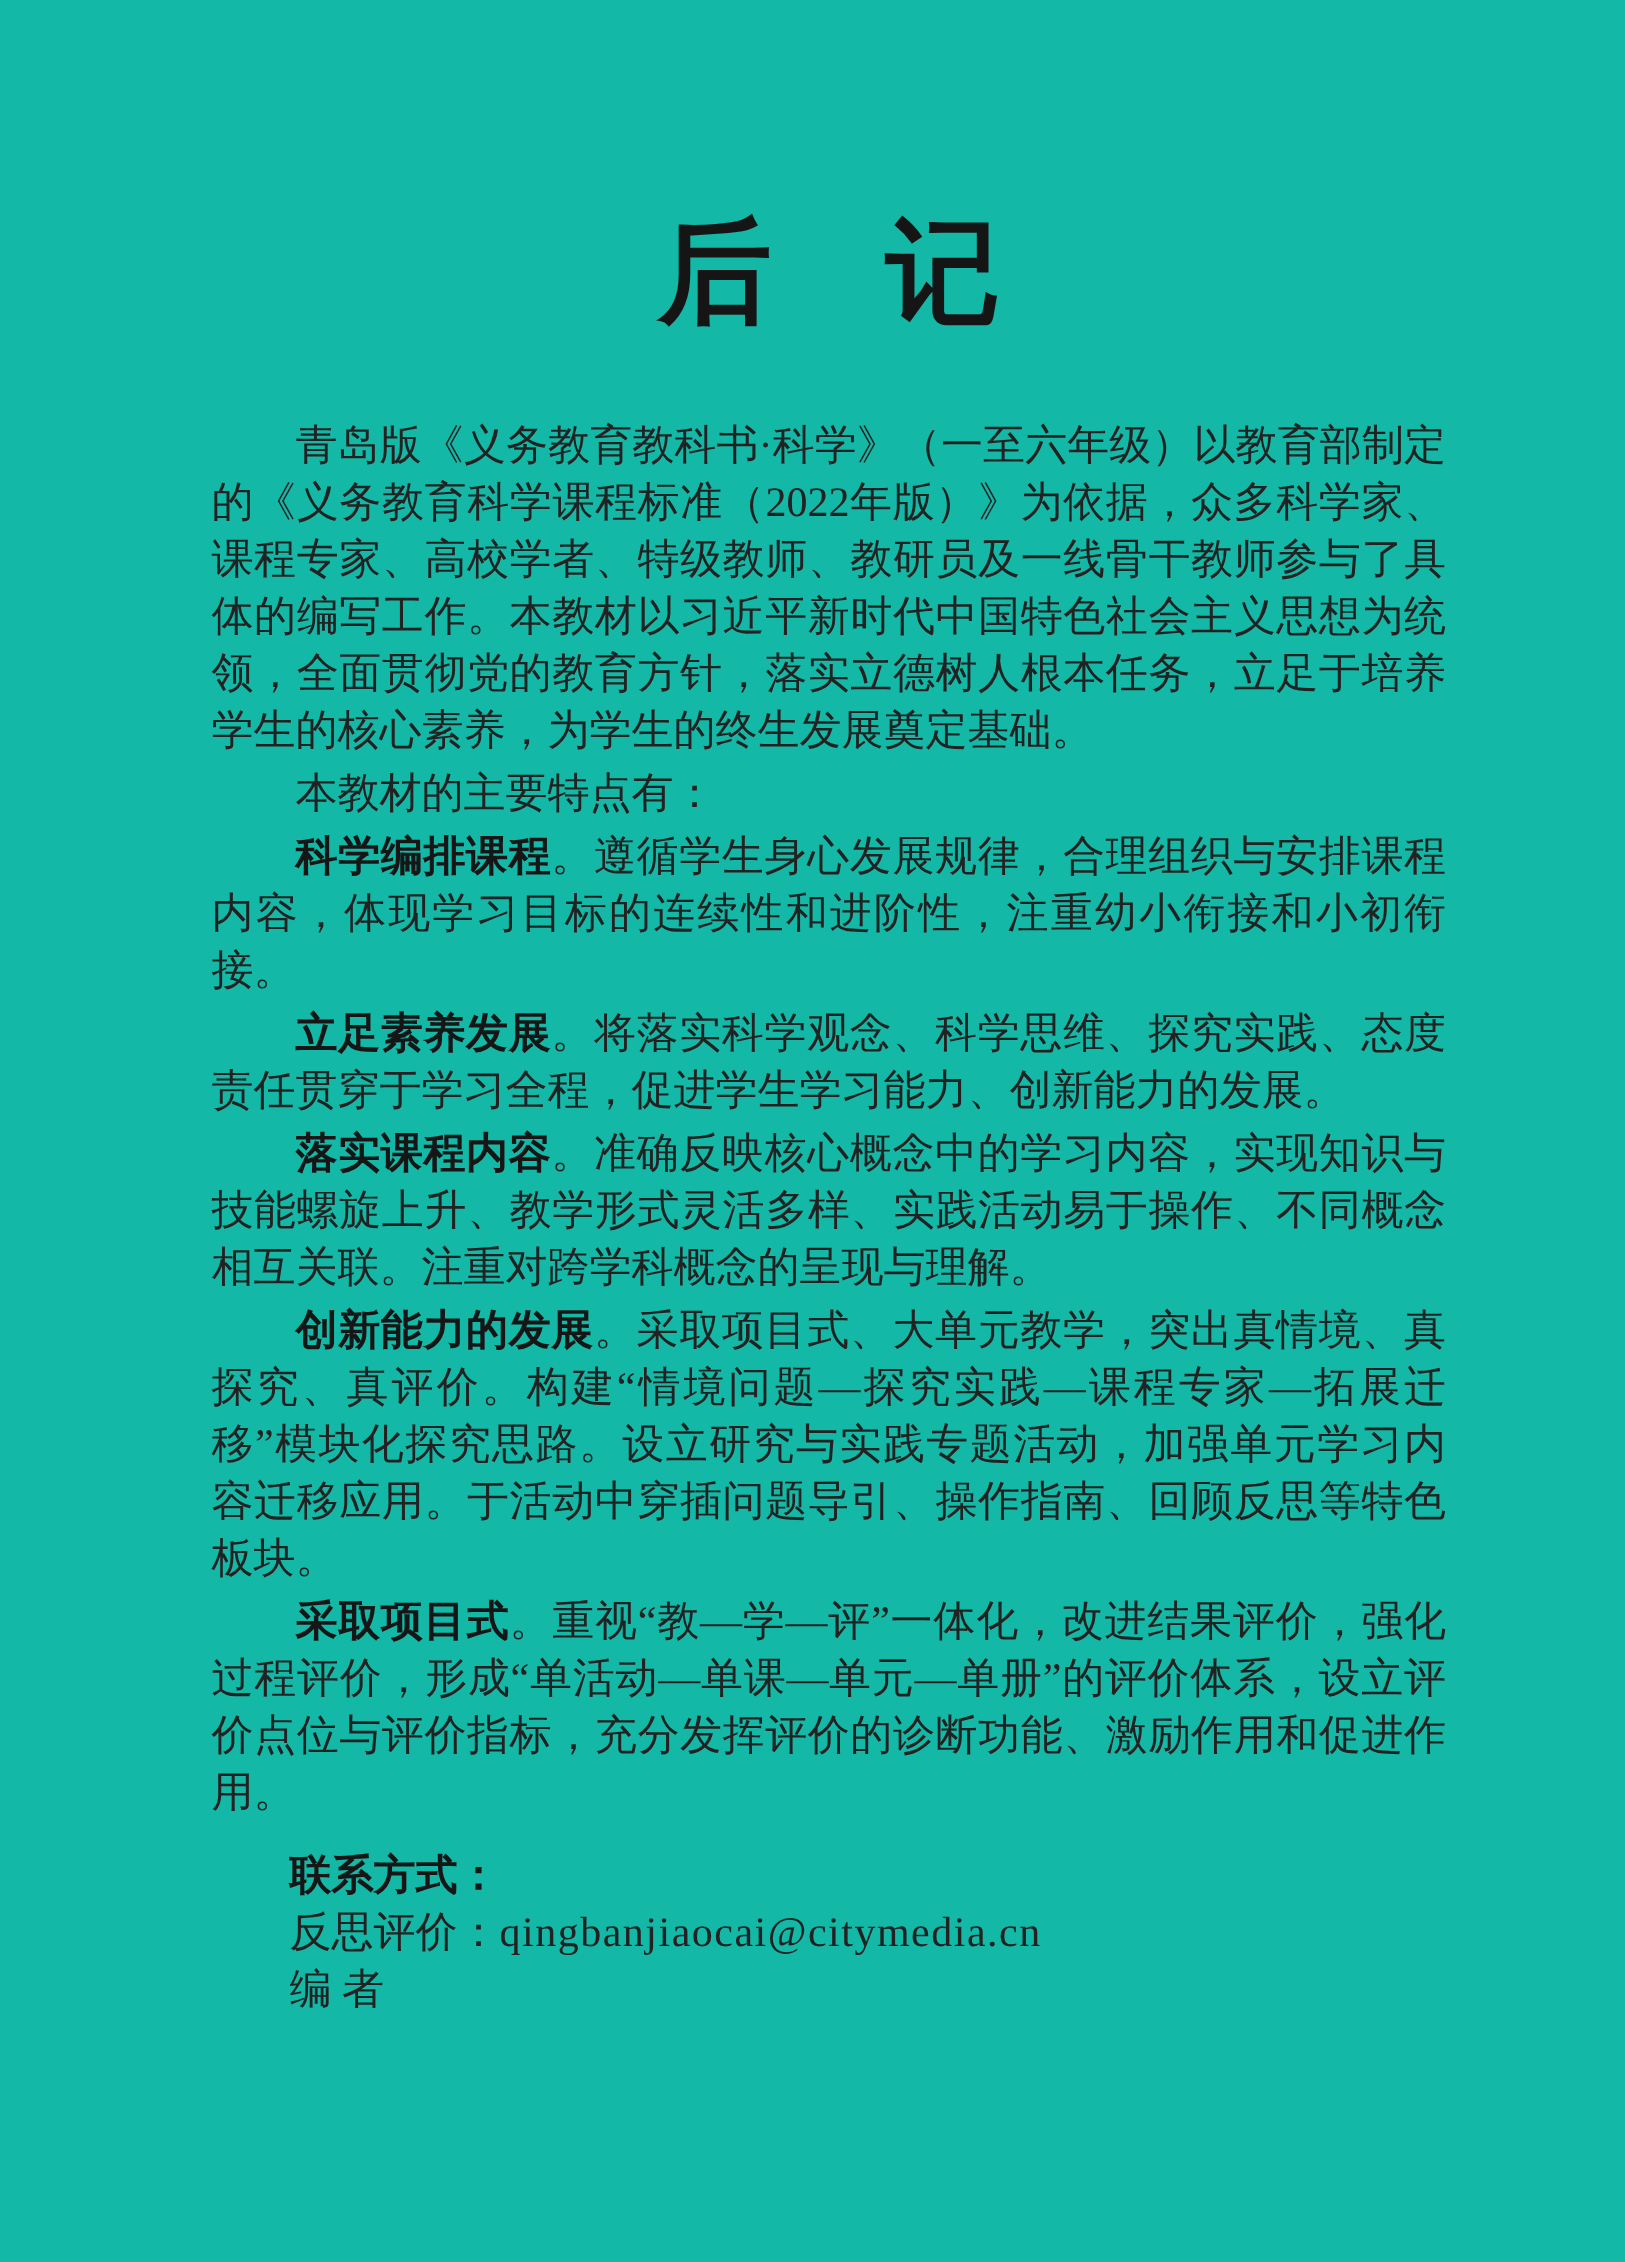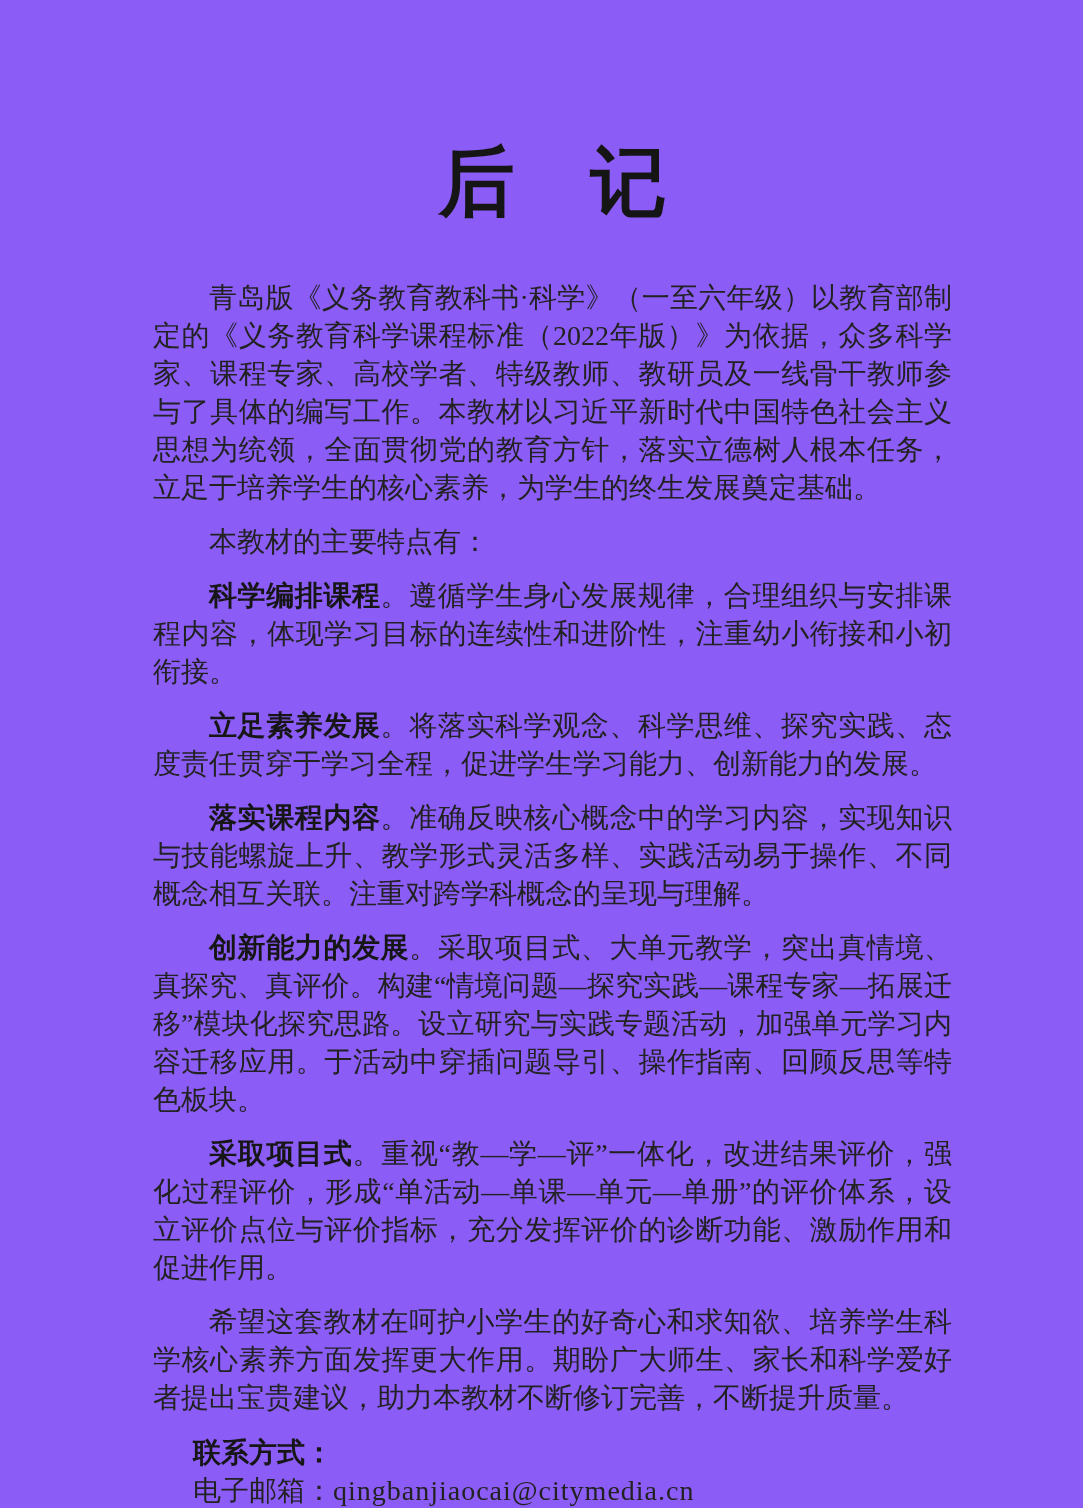--- a/index.html
+++ b/index.html
@@ -5,21 +5,21 @@
   html, body {
     margin: 0;
     padding: 0;
     background: #ffffff;
   }
   .page {
     position: relative;
     box-sizing: border-box;
     width: 1083px;
     height: 1508px;
-    background: #8b5cf6;
+    background: #14b8a6;
     padding: 0 115px 0 137px;
     overflow: hidden;
     font-family: "Liberation Serif", "DejaVu Serif", serif;
   }
   .title {
     margin: 0;
     padding-top: 143px;
     text-align: center;
     font-size: 76px;
     line-height: 1.05;
@@ -29,21 +29,21 @@
   }
   .content {
     margin-top: 56px;
     font-size: 28px;
     line-height: 38px;
     color: #222222;
     text-align: justify;
     text-justify: inter-ideograph;
   }
   .content p {
-    margin: 16px;
+    margin: 4px;
     text-indent: 2em;
   }
   .lead {
     font-weight: bold;
     color: #161616;
   }
   .contact {
     margin-top: 17px;
     font-size: 28px;
     line-height: 38px;
@@ -86,22 +86,21 @@
     <p><span class="lead">科学编排课程</span><span>。遵循学生身心发展规律，合理组织与安排课程内容，体现学习目标的连续性和进阶性，注重幼小衔接和小初衔接。</span></p>
 
     <p><span class="lead">立足素养发展</span><span>。将落实科学观念、科学思维、探究实践、态度责任贯穿于学习全程，促进学生学习能力、创新能力的发展。</span></p>
 
     <p><span class="lead">落实课程内容</span><span>。准确反映核心概念中的学习内容，实现知识与技能螺旋上升、教学形式灵活多样、实践活动易于操作、不同概念相互关联。注重对跨学科概念的呈现与理解。</span></p>
 
     <p><span class="lead">创新能力的发展</span><span>。采取项目式、大单元教学，突出真情境、真探究、真评价。构建“情境问题—探究实践—课程专家—拓展迁移”模块化探究思路。设立研究与实践专题活动，加强单元学习内容迁移应用。于活动中穿插问题导引、操作指南、回顾反思等特色板块。</span></p>
 
     <p><span class="lead">采取项目式</span><span>。重视“教—学—评”一体化，改进结果评价，强化过程评价，形成“单活动—单课—单元—单册”的评价体系，设立评价点位与评价指标，充分发挥评价的诊断功能、激励作用和促进作用。</span></p>
 
-    <p><span class="lead"></span><span>希望这套教材在呵护小学生的好奇心和求知欲、培养学生科学核心素养方面发挥更大作用。期盼广大师生、家长和科学爱好者提出宝贵建议，助力本教材不断修订完善，不断提升质量。</span></p>
   </div>
 
   <div class="contact">
     <p><span class="contact-heading">联系方式：</span></p>
-    <p><span>电子邮箱：</span><span class="email-address">qingbanjiaocai@citymedia.cn</span></p>
+    <p><span>反思评价：</span><span class="email-address">qingbanjiaocai@citymedia.cn</span></p>
     <p class="signature">编 者</p>
   </div>
 
 </div>
 
 </body></html>

